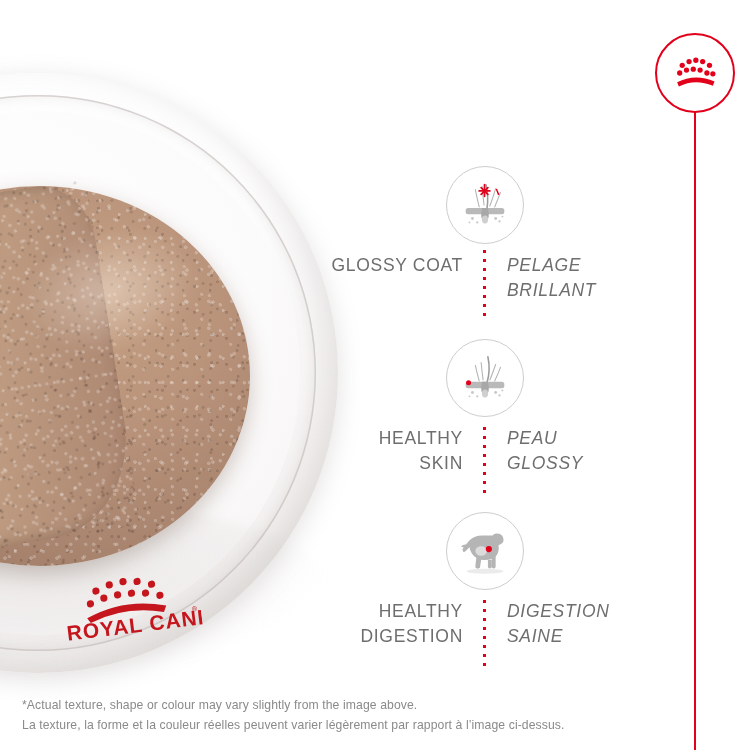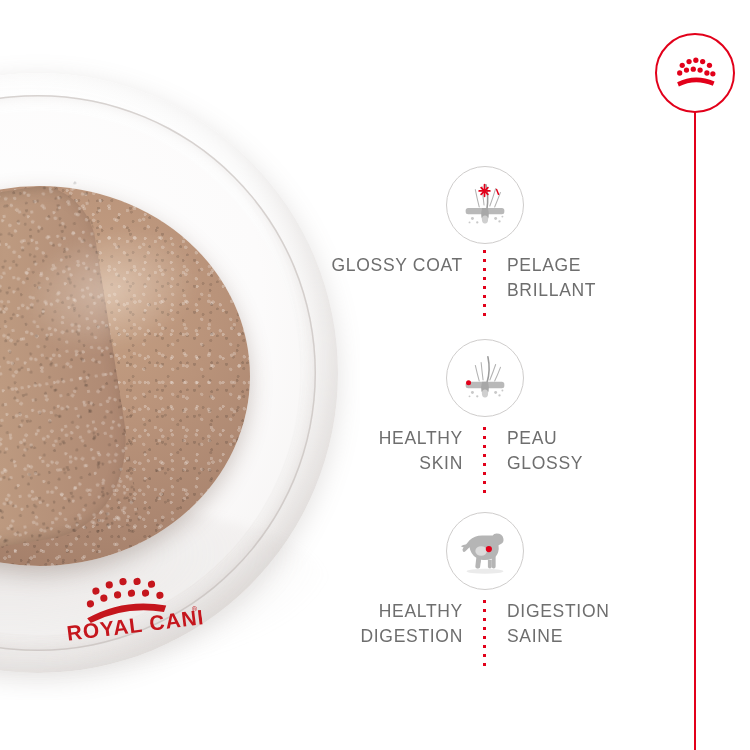--- a/index.html
+++ b/index.html
@@ -148,21 +148,21 @@
   .b-col {
     flex:1;
     font-size:17.5px;
     letter-spacing:.7px;
     color:#6e6e6e;
     line-height:1.42;
     font-weight:400;
     white-space:pre-line;
   }
   .b-col.en { text-align:right; padding-right:22px; }
-  .b-col.fr { text-align:left;  padding-left:22px; }
+  .b-col.fr { text-align:left;  padding-left:22px;font-style:italic; }
   .b-dots {
     position:absolute;
     left:calc(50% - 1.6px);
     top:104px;
     width:3.2px;
     height:72px;
     background-image:linear-gradient(#e2001a 0 3.2px, transparent 3.2px 9px);
     background-size:3.2px 9px;
     background-repeat:repeat-y;
   }
@@ -353,15 +353,17 @@
         <circle cx="33" cy="16.5" r="3.1"></circle>
         <circle cx="41" cy="20" r="3.1"></circle>
         <circle cx="48" cy="21" r="3.1"></circle>
         <path d="M6 31 Q27 20 50 30 L48 35 Q27 26 8 36 Z"></path>
       </g>
     </svg>
   </div>
   <div class="brandline"></div>
 
   <div class="footer">
+    <p>*Actual texture, shape or colour may vary slightly from the image above.</p>
+    <p>La texture, la forme et la couleur réelles peuvent varier légèrement par rapport à l’image ci-dessus.</p>
   </div>
 
 </div>
 
 </body></html>

